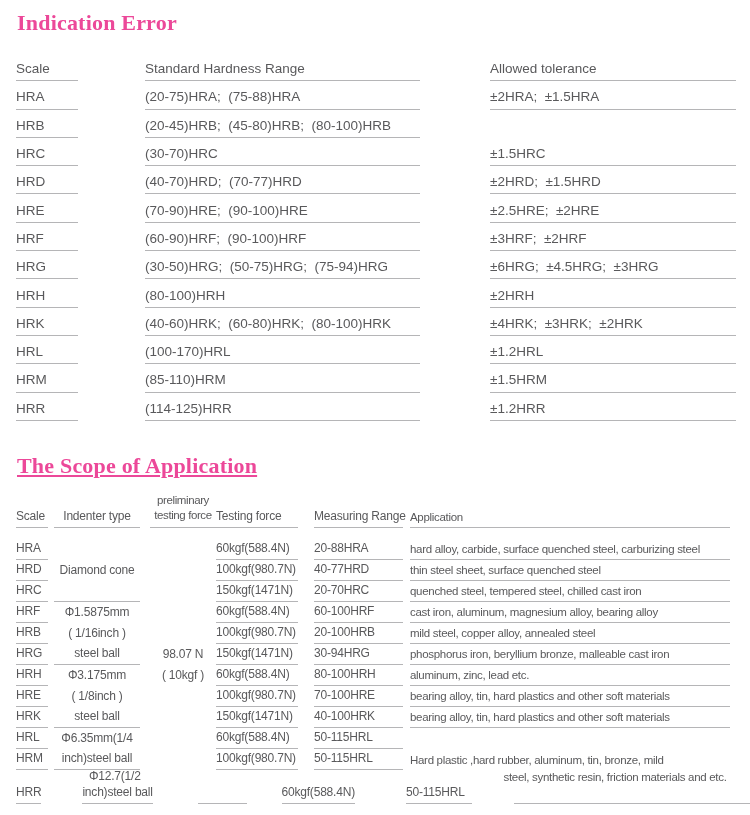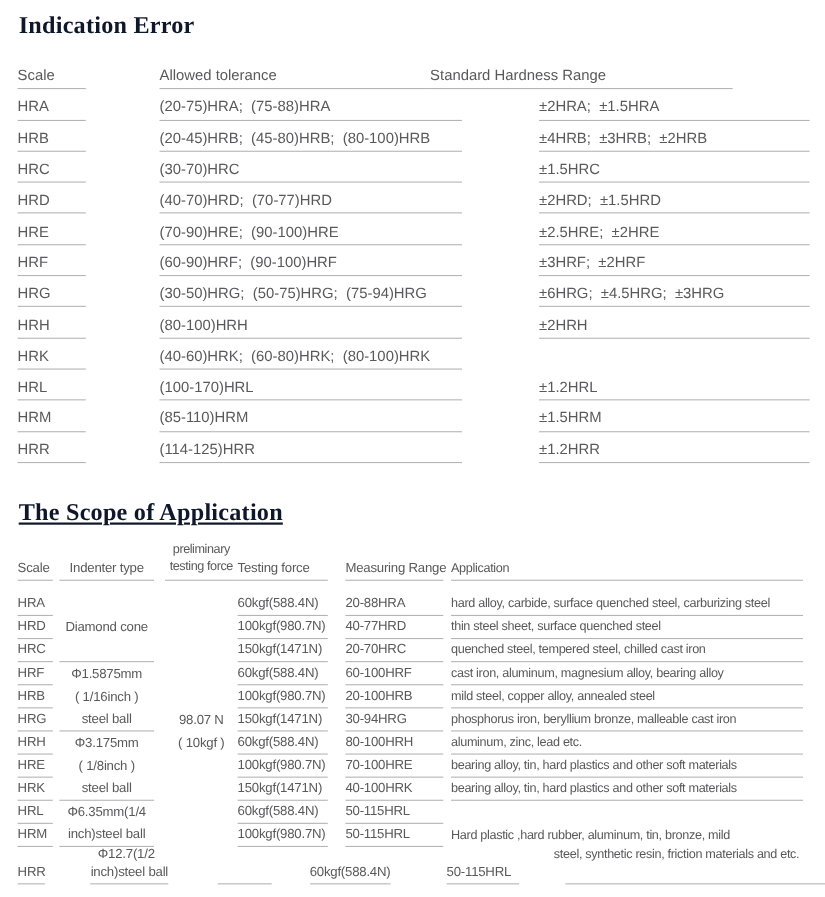--- a/index.html
+++ b/index.html
@@ -3,21 +3,21 @@
 <meta charset="utf-8">
 <style>
   * { box-sizing: border-box; }
   html,body { margin:0; padding:0; }
   body {
     width:750px; height:815px; background:#ffffff; overflow:hidden;
     font-family:"Liberation Sans", sans-serif; color:#59595b;
   }
   .title {
     margin:0; font-family:"Liberation Serif", serif; font-weight:bold;
-    font-size:22px; line-height:25px; color:#0f172a; letter-spacing:.2px;
+    font-size:22px; line-height:25px; color:#ec4899; letter-spacing:.2px;
   }
   #title1 { padding:10px 0 0 17px; }
   #title2 { margin:32px 0 0 17px;text-decoration:underline; }
 
   .row { display:flex; align-items:flex-end; }
   .c   { line-height:1.05; white-space:pre; padding-bottom:4px; }
   .u   { border-bottom:1px solid #b5b5b7; }
 
   
   .t1 { margin:18px 0 0 16px; font-size:13.5px; }
@@ -43,32 +43,31 @@
 </head>
 <body>
 
 <div>
 
   <h1 class="title" id="title1">Indication Error</h1>
 
   <div class="t1">
     <div class="row">
       <div class="c c1 u">Scale</div>
+      <div class="c c2 u">Standard Hardness Range</div>
       <div class="c c3 u">Allowed tolerance</div>
-      <div class="c c2 u">Standard Hardness Range</div>
     </div>
     <div class="row">
       <div class="c c1 u">HRA</div>
       <div class="c c2 u">(20-75)HRA;  (75-88)HRA</div>
       <div class="c c3 u">±2HRA;  ±1.5HRA</div>
     </div>
     <div class="row">
       <div class="c c1 u">HRB</div>
       <div class="c c2 u">(20-45)HRB;  (45-80)HRB;  (80-100)HRB</div>
-      <div class="c c3 u">±4HRB;  ±3HRB;  ±2HRB</div>
     </div>
     <div class="row">
       <div class="c c1 u">HRC</div>
       <div class="c c2 u">(30-70)HRC</div>
       <div class="c c3 u">±1.5HRC</div>
     </div>
     <div class="row">
       <div class="c c1 u">HRD</div>
       <div class="c c2 u">(40-70)HRD;  (70-77)HRD</div>
       <div class="c c3 u">±2HRD;  ±1.5HRD</div>
@@ -89,20 +88,21 @@
       <div class="c c3 u">±6HRG;  ±4.5HRG;  ±3HRG</div>
     </div>
     <div class="row">
       <div class="c c1 u">HRH</div>
       <div class="c c2 u">(80-100)HRH</div>
       <div class="c c3 u">±2HRH</div>
     </div>
     <div class="row">
       <div class="c c1 u">HRK</div>
       <div class="c c2 u">(40-60)HRK;  (60-80)HRK;  (80-100)HRK</div>
+      <div class="c c3 u">±4HRK;  ±3HRK;  ±2HRK</div>
     </div>
     <div class="row">
       <div class="c c1 u">HRL</div>
       <div class="c c2 u">(100-170)HRL</div>
       <div class="c c3 u">±1.2HRL</div>
     </div>
     <div class="row">
       <div class="c c1 u">HRM</div>
       <div class="c c2 u">(85-110)HRM</div>
       <div class="c c3 u">±1.5HRM</div>

